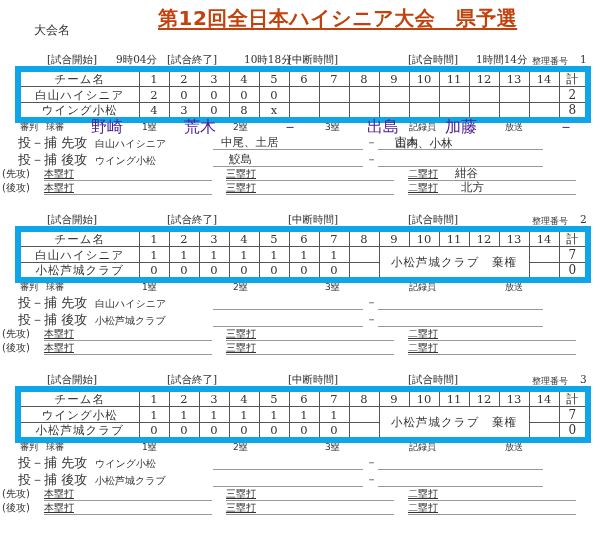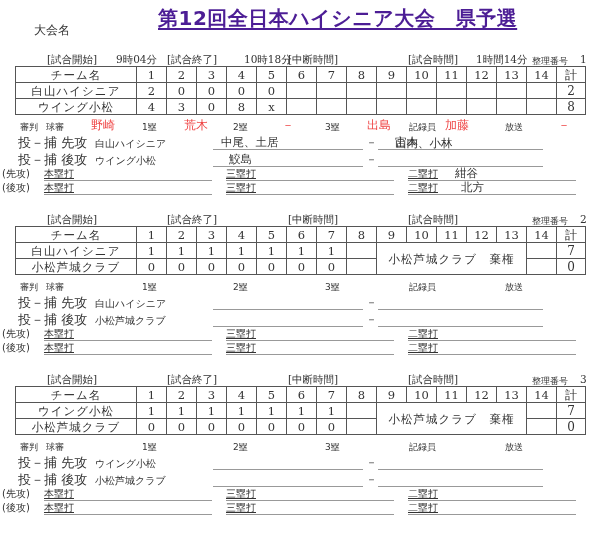--- a/index.html
+++ b/index.html
@@ -1,31 +1,31 @@
 <!DOCTYPE html>
 <html><head>
 <meta charset="utf-8">
 <style>
   * { box-sizing: border-box; margin: 0; padding: 0; }
   html, body { width: 600px; height: 535px; background: #ffffff; overflow: hidden; }
   body { position: relative; font-family: "DejaVu Serif", "Liberation Serif", serif; color: #222; }
   .abs { position: absolute; white-space: nowrap; }
   .tournament-label { left: 34px; top: 22px; font-size: 12px; font-family: "DejaVu Sans", sans-serif; color: #333; }
-  .page-title { left: 158px; top: 5px; font-size: 20px; font-weight: bold; font-family: "DejaVu Sans", sans-serif; text-decoration: underline; text-underline-offset: 3px; letter-spacing: 0.5px; color: #4c1d95; }
+  .page-title { left: 158px; top: 5px; font-size: 20px; font-weight: bold; font-family: "DejaVu Sans", sans-serif; text-decoration: underline; text-underline-offset: 3px; letter-spacing: 0.5px; color: #c2410c; }
   .meta { font-size: 10.5px; color: #333; }
   .meta-small { font-size: 9px; font-family: "DejaVu Sans", sans-serif; color: #333; }
   table.score { position: absolute; left: 15px; border-collapse: collapse; font-size: 11.5px; color: #333; }
   table.score td { border: 1px solid #555; height: 16px; text-align: center; padding: 0; line-height: 14px; }
   table.score td.name { width: 121px; letter-spacing: 1px; }
   table.score td.inn { width: 30px; }
   table.score td.tot { width: 29px; font-size: 12px; }
   table.score td.merged { font-family: "DejaVu Sans", sans-serif; font-size: 11.5px; letter-spacing: 1px; }
-  table.score { border: 1px solid #0ea5e9; }
+  table.score { border: 6px solid #0ea5e9; }
   .ump { font-size: 9px; font-family: "DejaVu Sans", sans-serif; color: #333; }
-  .ump-name { font-size: 12px; color: #ef4444; }
+  .ump-name { font-size: 16px; color: #4c1d95; }
   .bat-label { font-size: 13px; color: #333; }
   .bat-team { font-size: 10px; font-family: "DejaVu Sans", sans-serif; color: #333; }
   .line { position: absolute; height: 1px; background: #999; }
   .hit-prefix { font-size: 10px; font-family: "DejaVu Sans", sans-serif; color: #333; }
   .hit-label { font-size: 10px; font-family: "DejaVu Sans", sans-serif; color: #333; text-decoration: underline; }
   .hit-val { font-size: 11.5px; color: #333; }
   .dash { font-size: 11px; color: #333; }
 </style>
 </head>
 <body>

